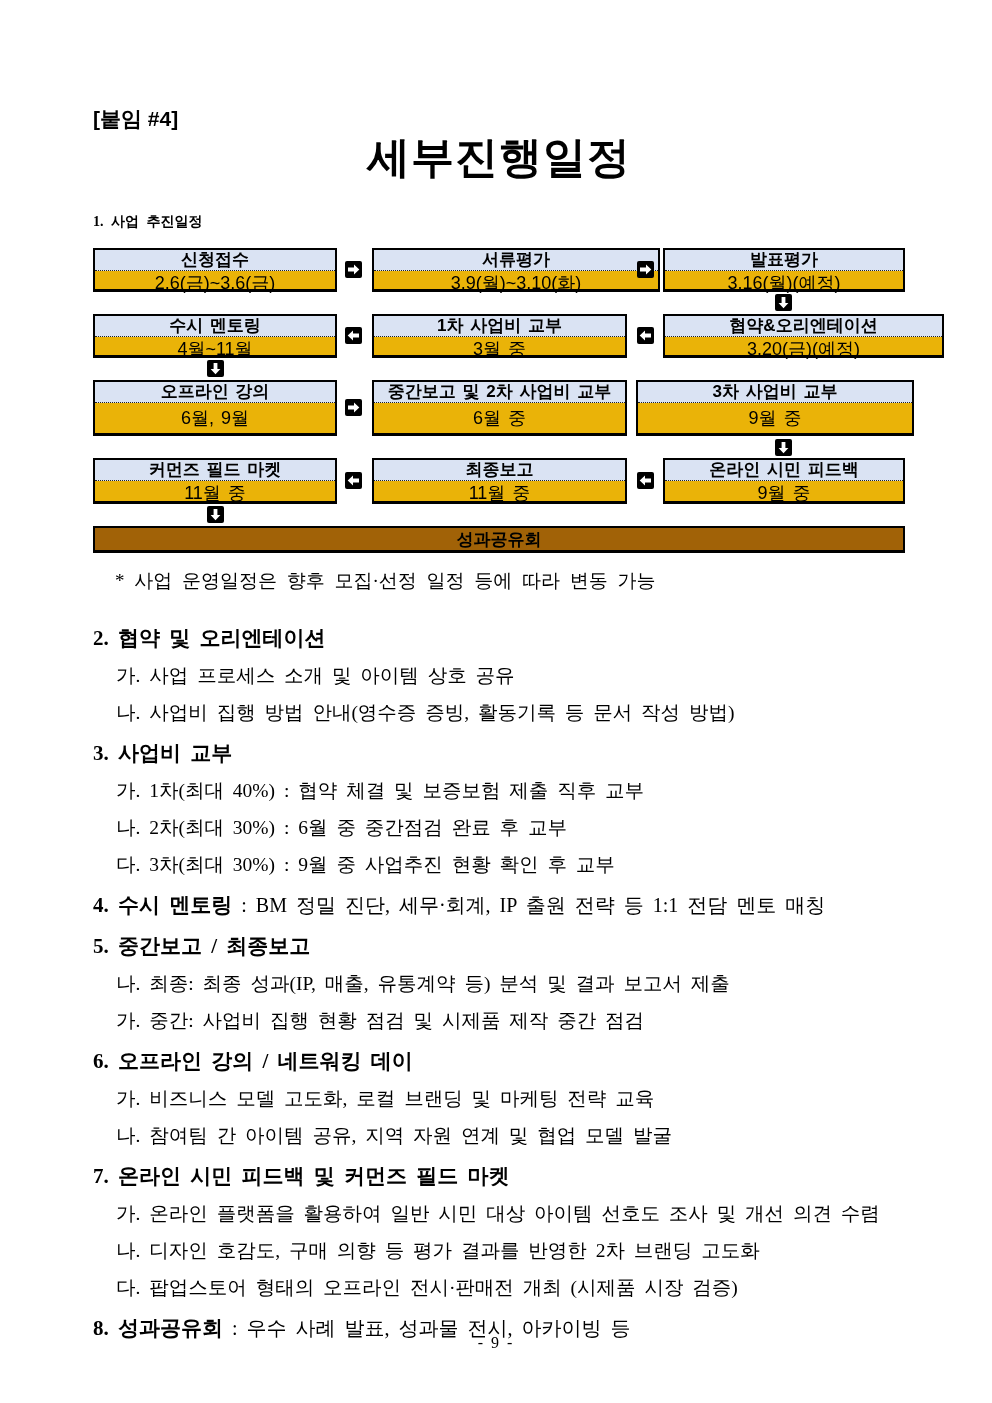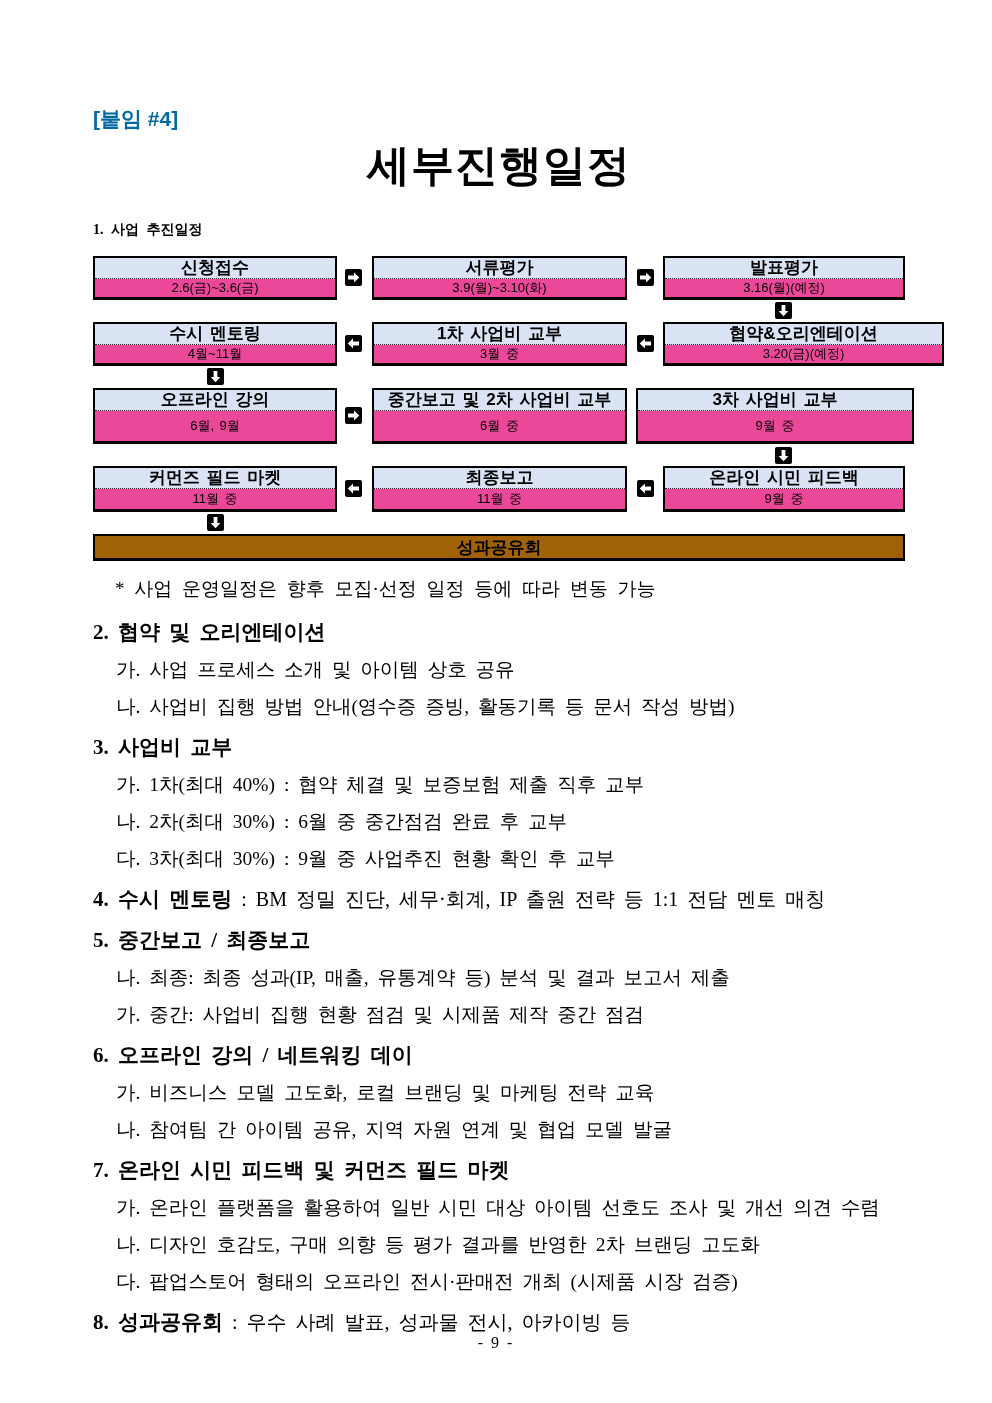--- a/index.html
+++ b/index.html
@@ -11,30 +11,29 @@
     font-family: "Liberation Serif", "DejaVu Serif", serif;
     color: #000;
     overflow: hidden;
   }
   .page { padding: 106px 87px 0 93px; }
 
   .top-label {
     font-family: "Liberation Sans", "DejaVu Sans", sans-serif;
     font-weight: bold;
     font-size: 21px;
-    color: #0369a1;
+    color: #000000;
     line-height: 26px;
   }
   .doc-title {
     text-align: center;
     font-family: "Liberation Sans", "DejaVu Sans", sans-serif;
     font-weight: bold;
     font-size: 43px;
     line-height: 50px;
-    margin-top: 8px;
     letter-spacing: 1px;
   }
   .sec1-heading {
     margin-top: 26px;
     font-size: 14px;
     font-weight: bold;
     word-spacing: 4px;
     line-height: 28px;
   }
 
@@ -43,41 +42,41 @@
     position: relative;
     width: 812px;
     height: 308px;
     margin-top: 10px;
     font-family: "Liberation Sans", "DejaVu Sans", sans-serif;
   }
   .fc-box {
     position: absolute;
     border: 2px solid #000;
     border-bottom-width: 3px;
-    background: #ec4899;
+    background: #eab308;
     display: flex;
     flex-direction: column;
   }
   .fc-title {
     background: #dae3f3;
     border-bottom: 1px dotted #222;
     font-weight: bold;
     font-size: 17px;
     text-align: center;
     line-height: 20px;
     height: 21px;
     flex: 0 0 auto;
     word-spacing: 2px;
   }
   .fc-date {
     flex: 1 1 auto;
     display: flex;
     align-items: center;
     justify-content: center;
-    font-size: 13px;
+    font-size: 18px;
     word-spacing: 2px;
   }
   .fc-arrow { position: absolute; width: 17px; height: 17px; }
   .fc-arrow svg { display: block; }
   .fc-share {
     position: absolute;
     left: 0; top: 280px;
     width: 812px; height: 27px;
     border: 2px solid #000;
     border-bottom-width: 3px;
@@ -88,21 +87,21 @@
   }
   .fc-note {
     margin-top: 14px;
     padding-left: 22px;
     font-size: 19px;
     word-spacing: 5px;
     line-height: 26px;
   }
 
   
-  .sections { margin-top: 16px; }
+  .sections { margin-top: 30px; }
   .sec-heading {
     margin-top: 13px;
     font-size: 21px;
     line-height: 28px;
     word-spacing: 4px;
   }
   .sec-h { font-weight: bold; }
   .sec-inline { font-weight: normal; font-size: 20px; }
   .sec-item {
     margin: 11px 0 11px 23px;
@@ -133,21 +132,21 @@
     <div class="fc-box" style="left:0; top:2px; width:244px; height:44px">
       <div class="fc-title">신청접수</div>
       <div class="fc-date">2.6(금)~3.6(금)</div>
     </div>
     <span class="fc-arrow" style="left:252px; top:15px">
       <svg width="17" height="17">
           <rect width="17" height="17" rx="2" fill="#000"></rect>
           <path d="M3 6.6 H9 V3.6 L14.3 8.5 L9 13.4 V10.4 H3 Z" fill="#fff"></path>
         </svg>
     </span>
-    <div class="fc-box" style="left:279px; top:2px; width:255px; height:44px">
+    <div class="fc-box" style="left:279px; top:2px; width:288px; height:44px">
       <div class="fc-title">서류평가</div>
       <div class="fc-date">3.9(월)~3.10(화)</div>
     </div>
     <span class="fc-arrow" style="left:544px; top:15px">
       <svg width="17" height="17">
           <rect width="17" height="17" rx="2" fill="#000"></rect>
           <path d="M3 6.6 H9 V3.6 L14.3 8.5 L9 13.4 V10.4 H3 Z" fill="#fff"></path>
         </svg>
     </span>
     <div class="fc-box" style="left:570px; top:2px; width:242px; height:44px">

